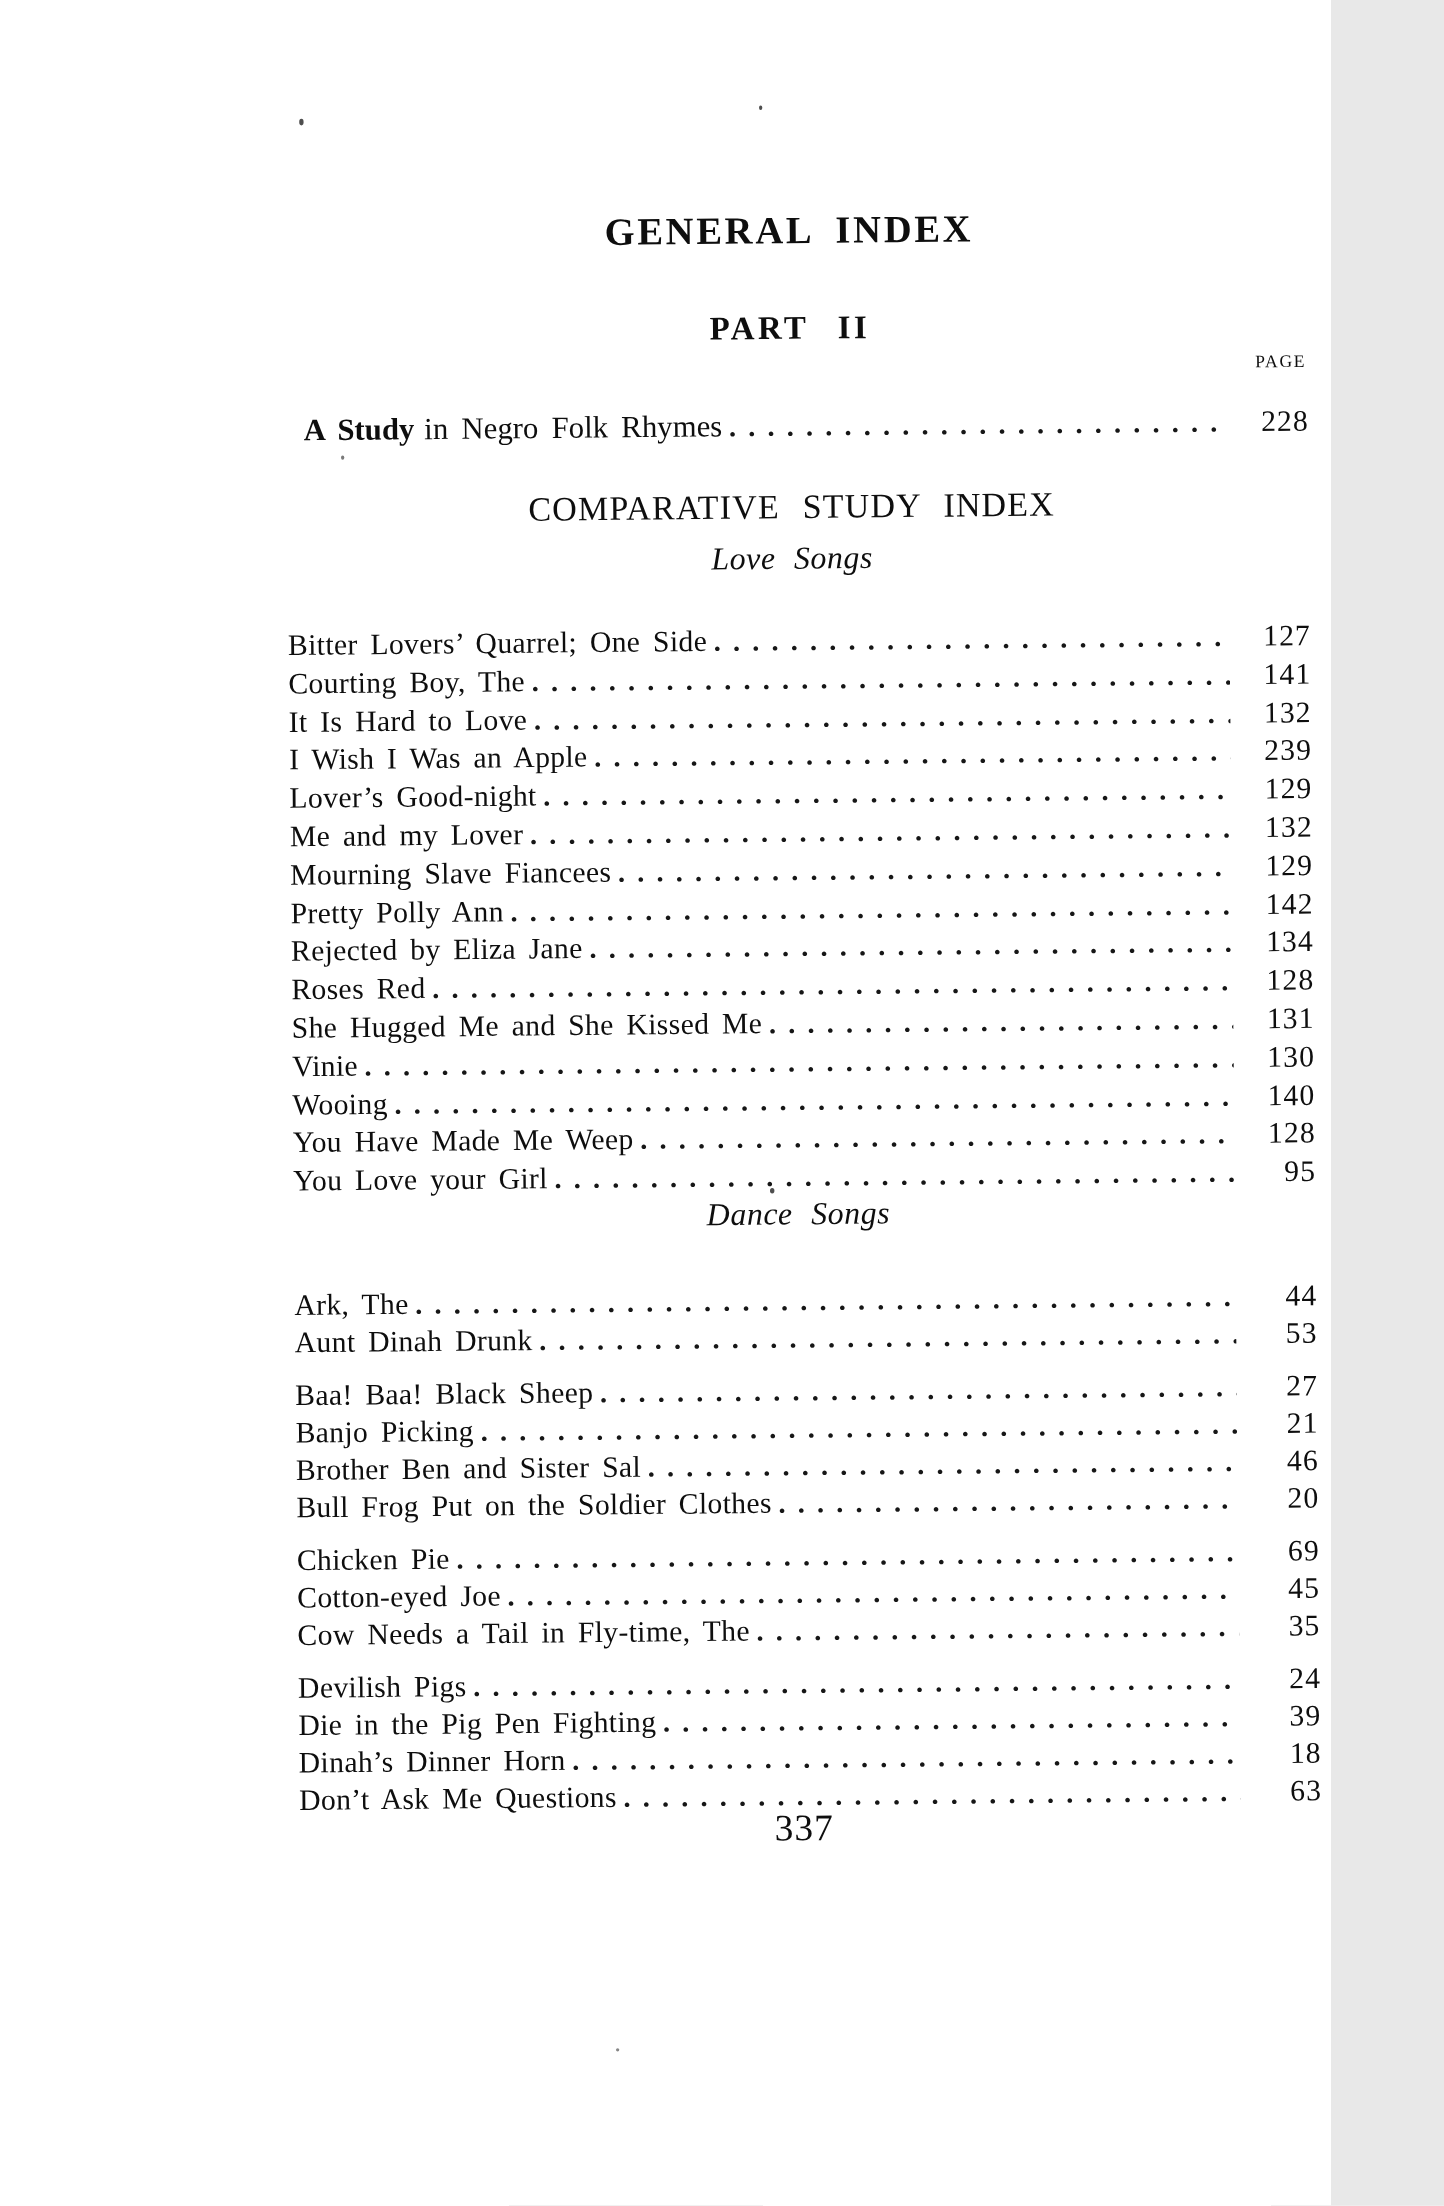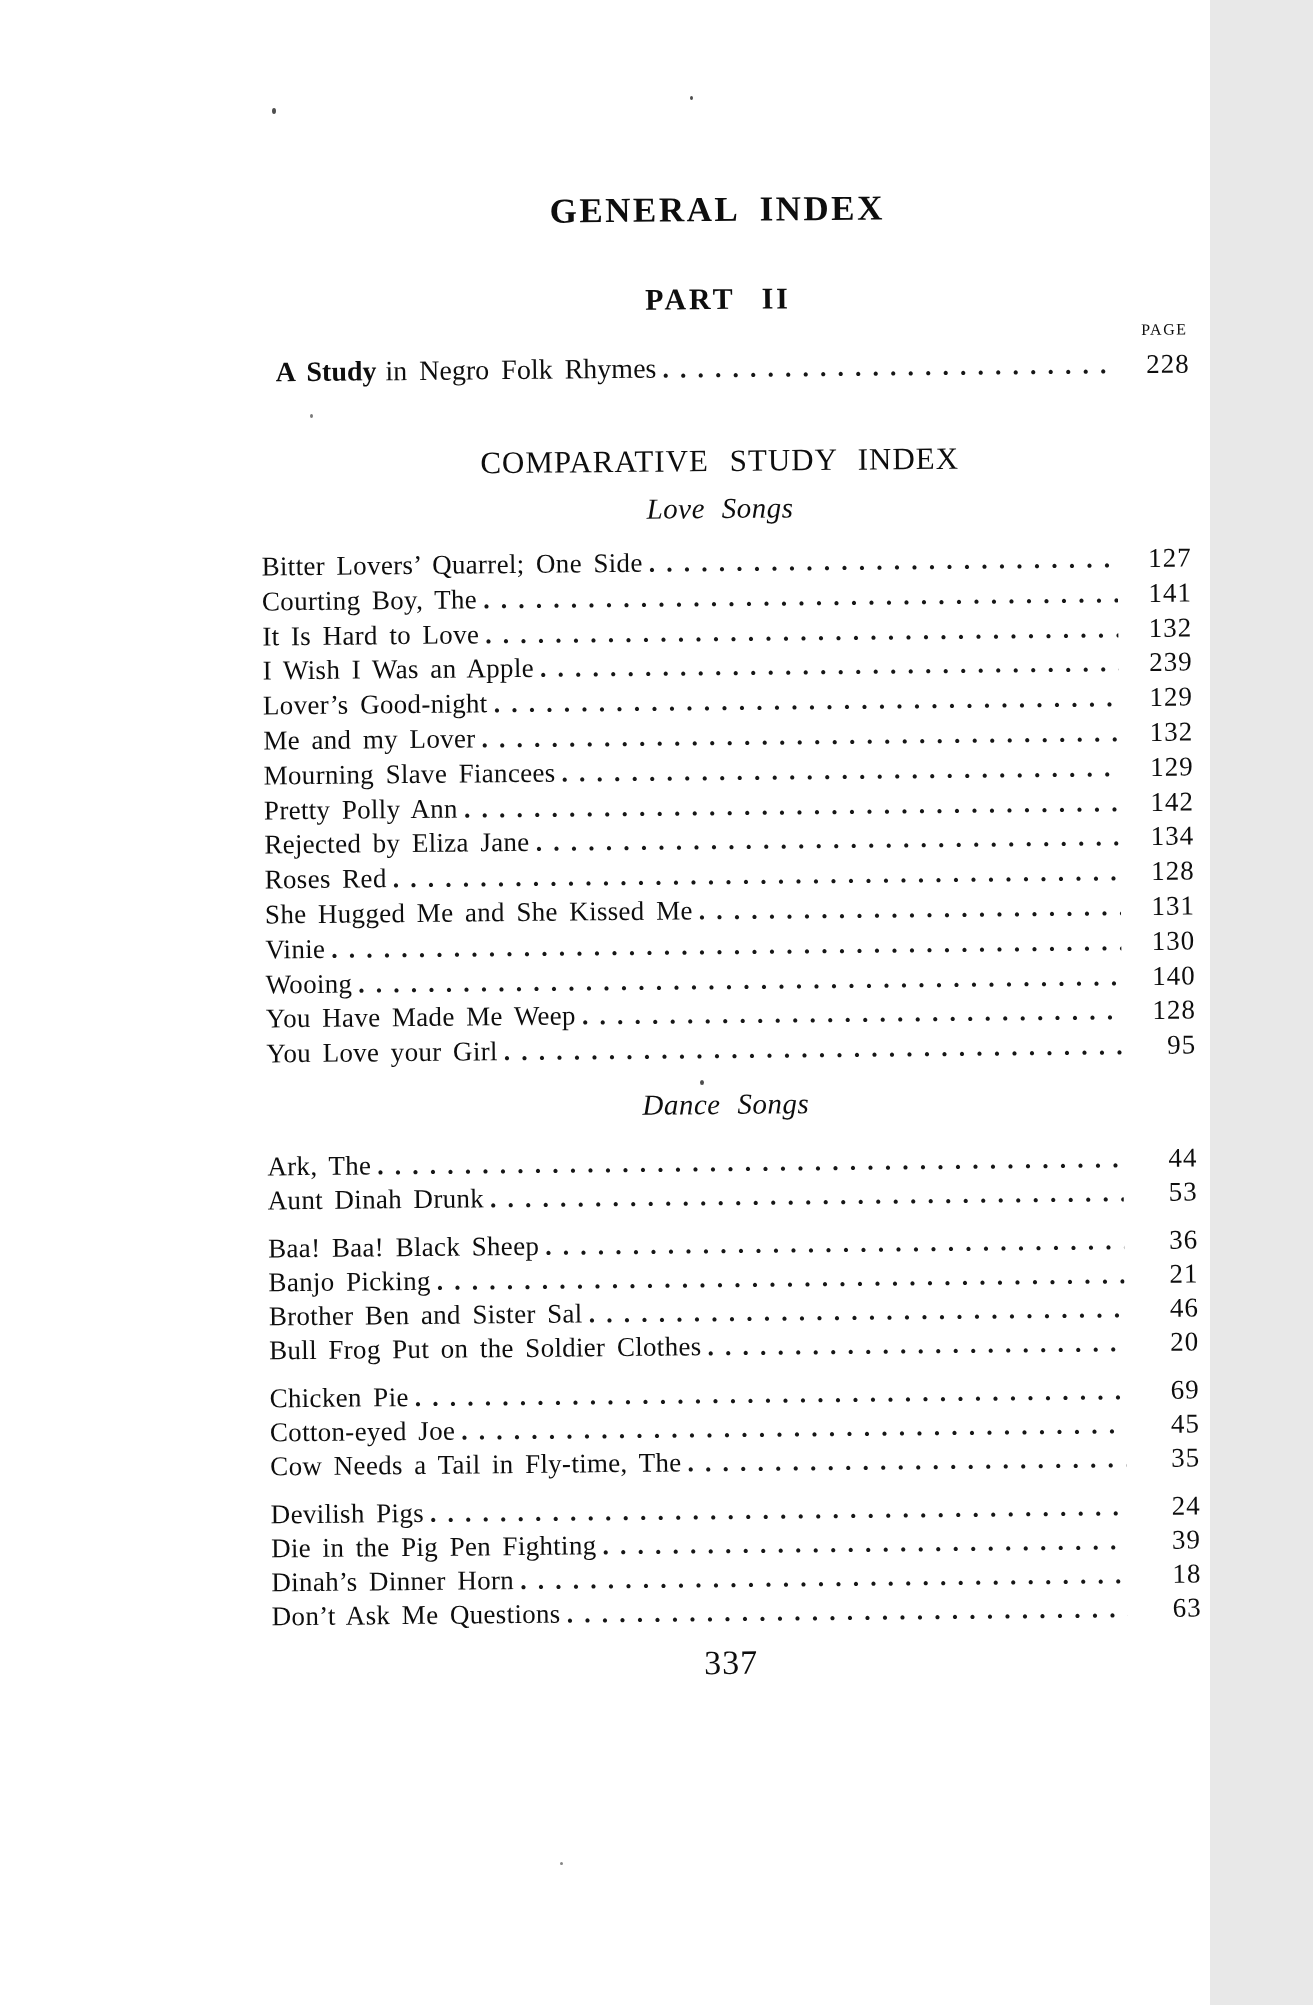--- a/index.html
+++ b/index.html
@@ -56,20 +56,21 @@
     flex:1;overflow:hidden;white-space:nowrap;
     margin:0 10px 0 6px;
   }
   .leader::after{
     content:"................................................................................";
     font-weight:bold;font-size:26px;letter-spacing:11px;color:#161616;
   }
   .num{
     width:64px;text-align:right;font-size:27px;letter-spacing:1px;
     flex:none;
+    margin-top:20px;
   }
   .study{
     position:absolute;top:352px;left:0;right:0;
     display:flex;align-items:baseline;
     font-size:28px;word-spacing:5px;
     padding-left:28px;
   }
   .study .lead{font-weight:bold;margin-right:9px;white-space:nowrap;font-family:Liberation Serif, serif;}
   .folio{
     position:absolute;top:1644px;left:0;right:0;
@@ -190,21 +191,21 @@
           <span class="num">44</span>
         </div>
       <div class="row">
           <span class="t">Aunt Dinah Drunk</span>
           <span class="leader"></span>
           <span class="num">53</span>
         </div>
       <div class="row gap">
           <span class="t">Baa! Baa! Black Sheep</span>
           <span class="leader"></span>
-          <span class="num">36</span>
+          <span class="num">27</span>
         </div>
       <div class="row">
           <span class="t">Banjo Picking</span>
           <span class="leader"></span>
           <span class="num">21</span>
         </div>
       <div class="row">
           <span class="t">Brother Ben and Sister Sal</span>
           <span class="leader"></span>
           <span class="num">46</span>

